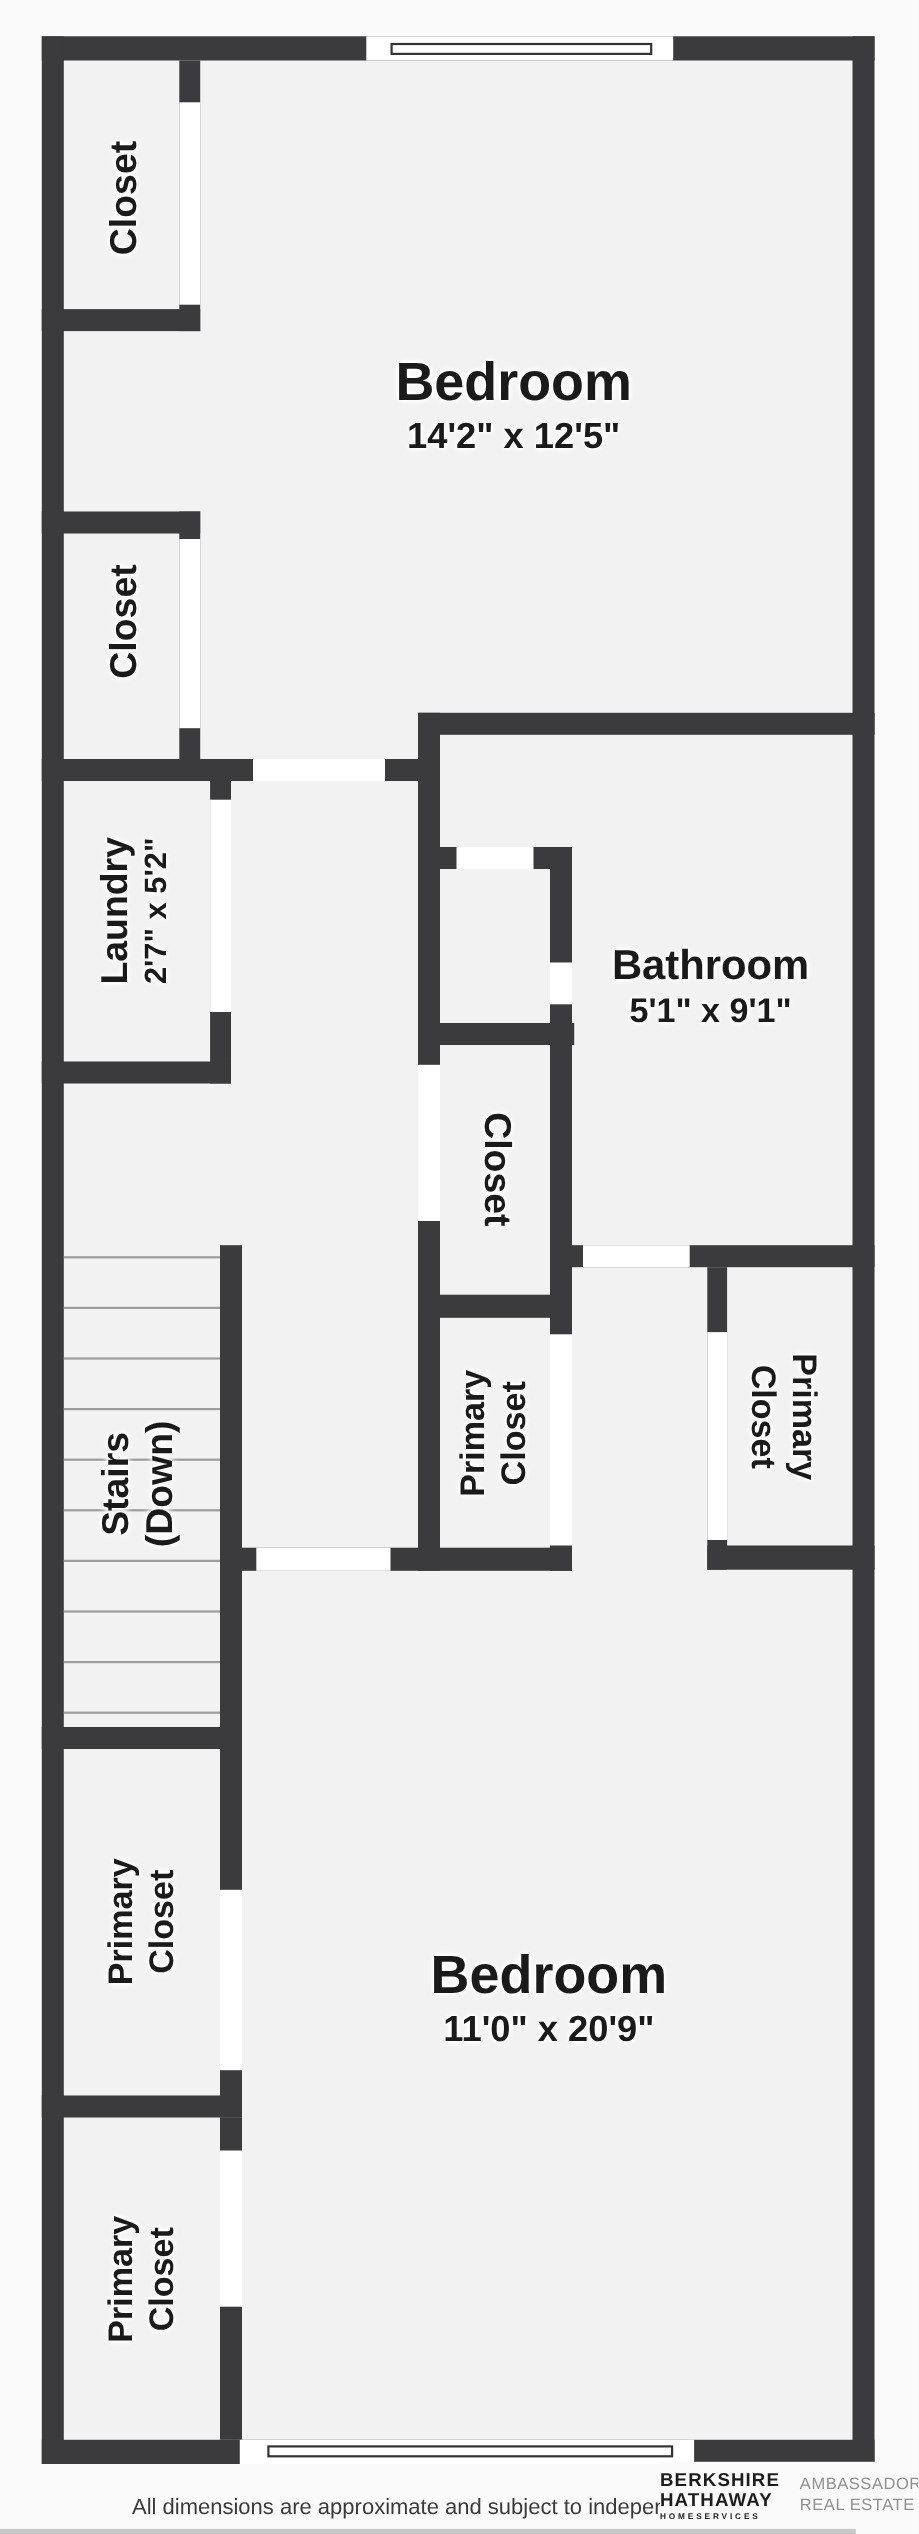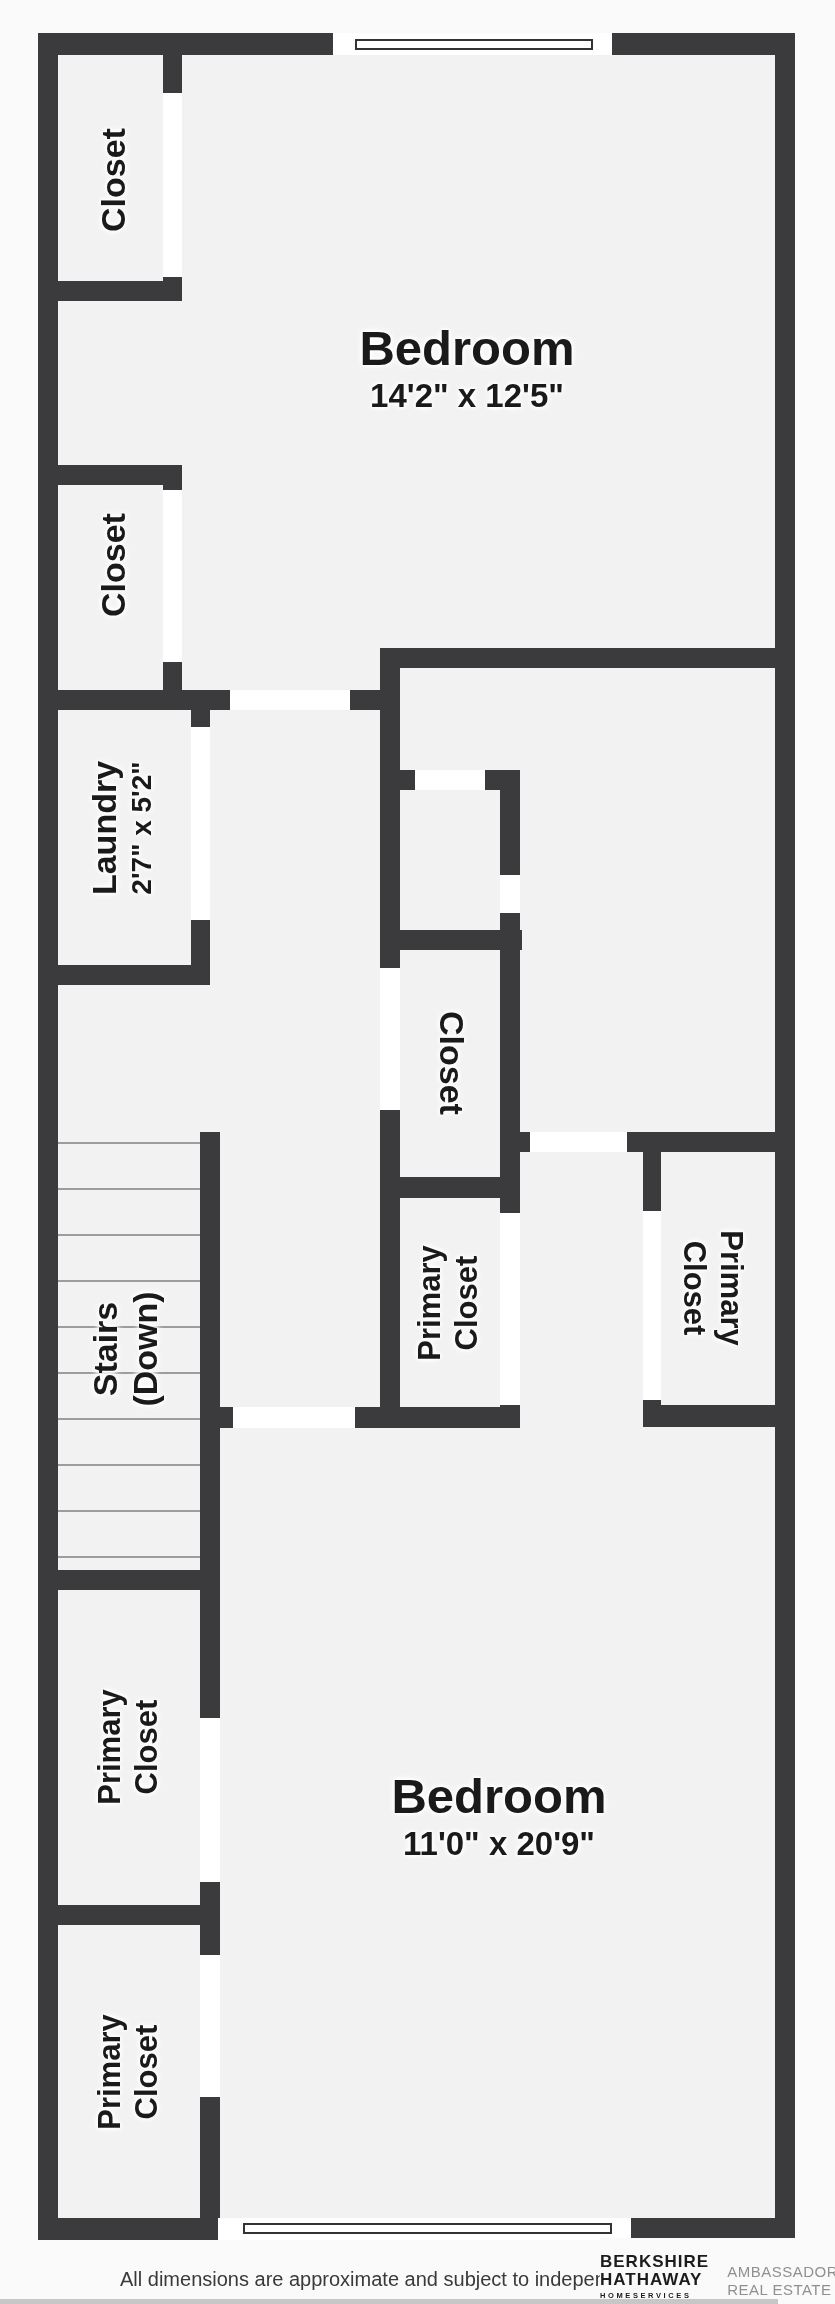--- a/index.html
+++ b/index.html
@@ -12,21 +12,21 @@
   .step{position:absolute;left:58px;width:142px;height:2px;background:#9c9c9c;}
   .label{position:absolute;display:flex;flex-direction:column;align-items:center;justify-content:center;
          font-weight:700;color:#1a1a1a;text-align:center;line-height:1.18;white-space:nowrap;
          text-shadow:0 0 4px #fff,0 0 6px #fff,0 0 8px #fff,0 0 4px #fff;}
   .rot-ccw{transform:rotate(-90deg);}
   .rot-cw{transform:rotate(90deg);}
   .fs40{font-size:49px;} .fs38{font-size:38px;} .fs34{font-size:34px;}
   .fs33{font-size:33px;} .fs31{font-size:31px;} .fs28{font-size:28px;}
   .disclaimer{position:absolute;left:120px;top:2268px;font-size:20px;color:#3a3a3a;white-space:nowrap;}
   .logo{position:absolute;left:600px;top:2238px;width:235px;height:62px;background:#fafafa;
-        display:flex;align-items:flex-end;}
+        display:flex;align-items:center;}
   .logo-left{text-align:left;color:#1c1c1c;}
   .logo-b1,.logo-b2{font-size:17px;font-weight:700;letter-spacing:1px;line-height:1.05;}
   .logo-b3{font-size:7.5px;font-weight:600;letter-spacing:2.6px;margin-top:2px;}
   .logo-div{width:1px;height:44px;background:#9a9a9a;margin:0 9px 0 9px;}
   .logo-right{color:#909090;}
   .logo-a1,.logo-a2{font-size:15px;font-weight:400;letter-spacing:0.5px;line-height:1.25;}
   .bottombar{position:absolute;left:0;top:2299px;width:778px;height:5px;background:#c7c7c7;}
 </style>
 </head>
 <body>
@@ -104,20 +104,24 @@
   <div class="label rot-ccw" style="left:11px;top:793px;width:220px;height:70px;">
     <span class="fs34">Laundry</span>
     <span class="fs28">2'7" x 5'2"</span>
   </div>
 
   <div class="label" style="left:317px;top:323px;width:300px;height:90px;">
     <span class="fs40">Bedroom</span>
     <span class="fs33">14'2" x 12'5"</span>
   </div>
 
+  <div class="label" style="left:506px;top:855px;width:280px;height:84px;">
+    <span class="fs38">Bathroom</span>
+    <span class="fs31">5'1" x 9'1"</span>
+  </div>
 
   <div class="label rot-cw fs34" style="left:362px;top:1043px;width:180px;height:40px;">
     <span>Closet</span>
   </div>
 
   <div class="label rot-ccw fs31" style="left:349px;top:1271px;width:200px;height:64px;">
     <span>Primary</span>
     <span>Closet</span>
   </div>
 

